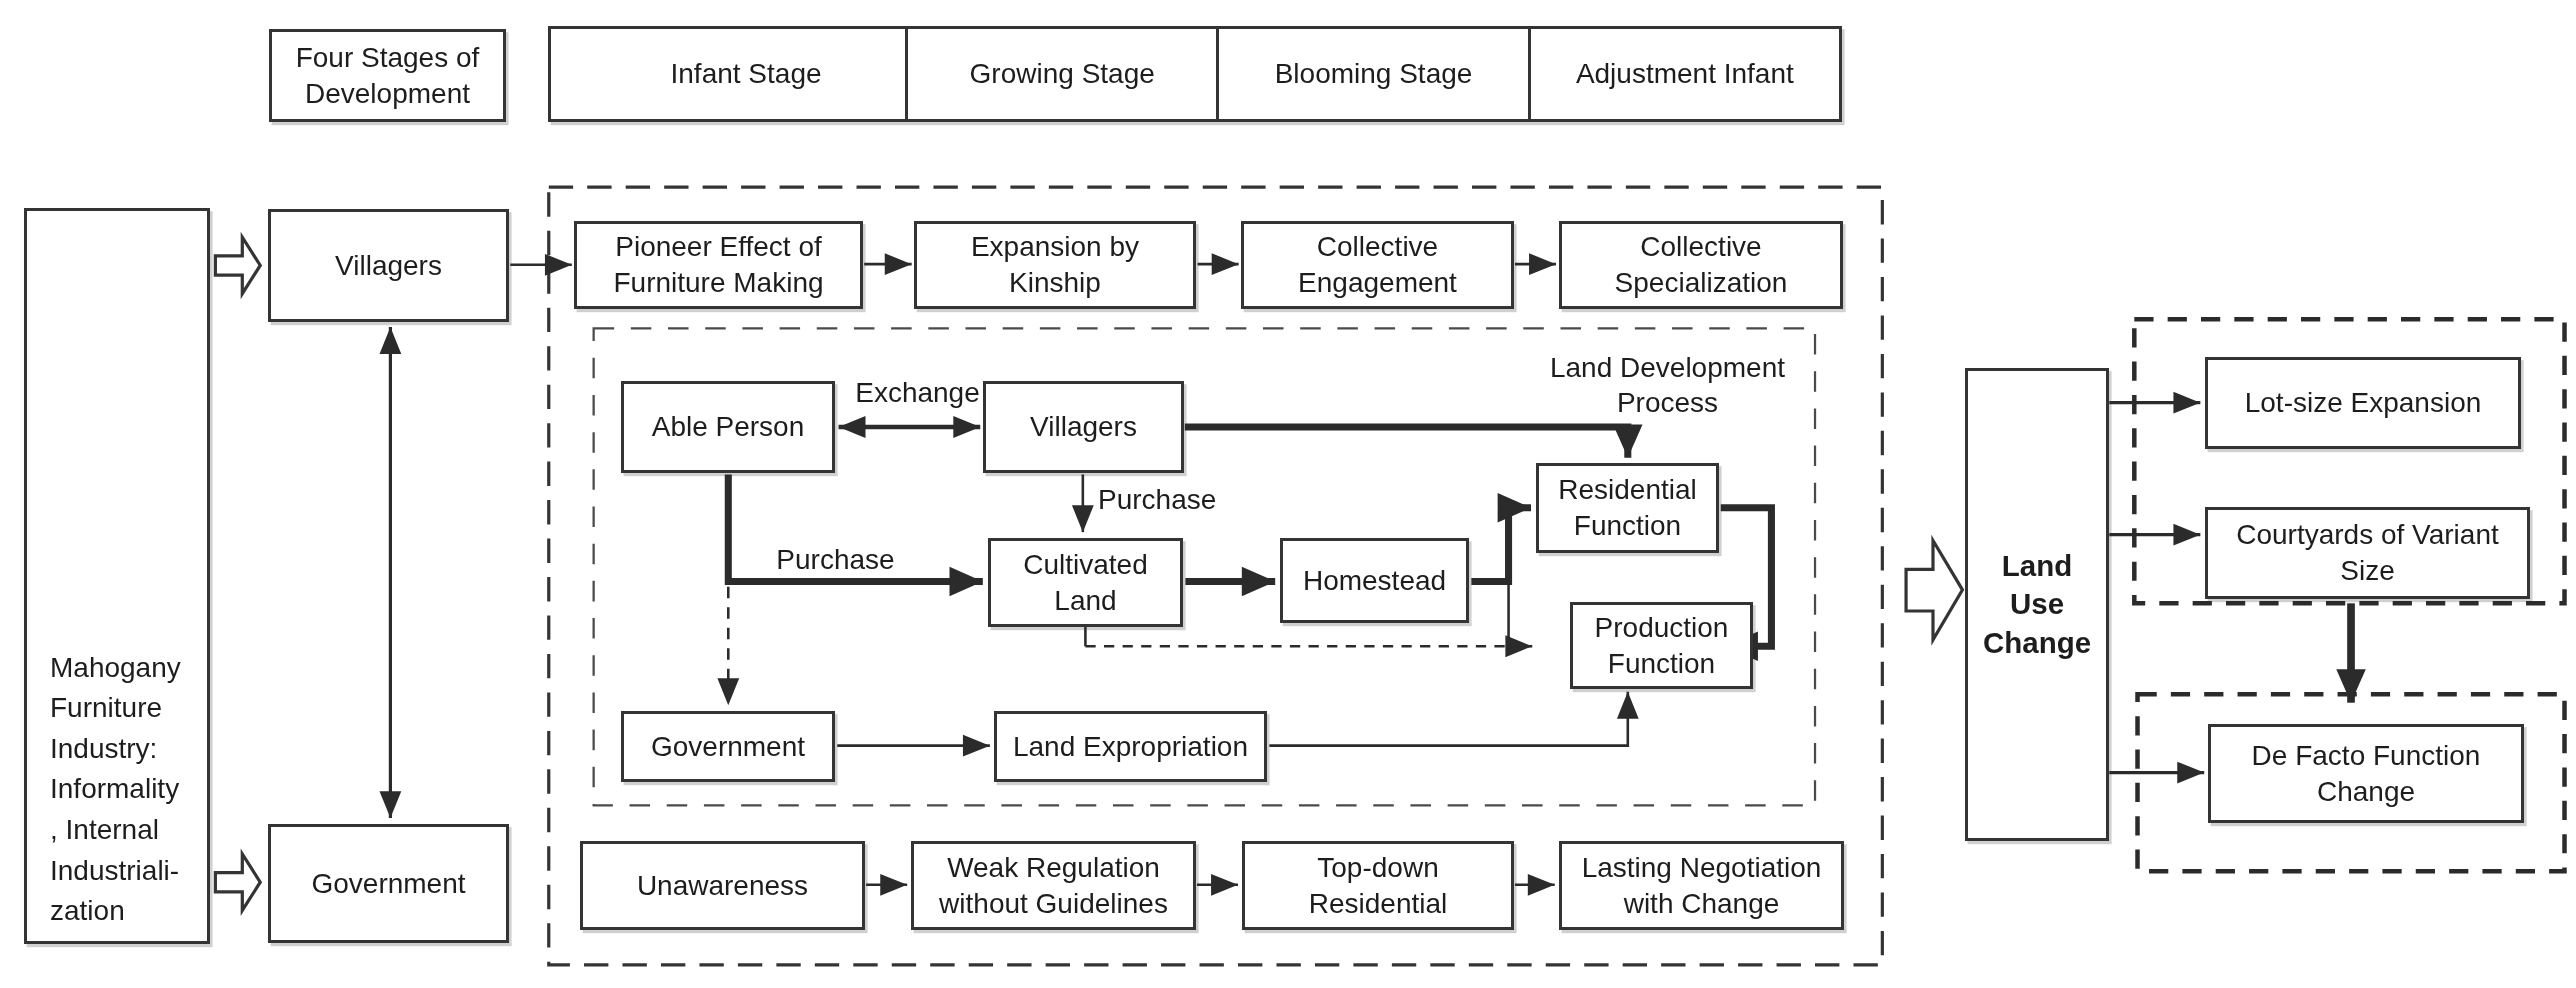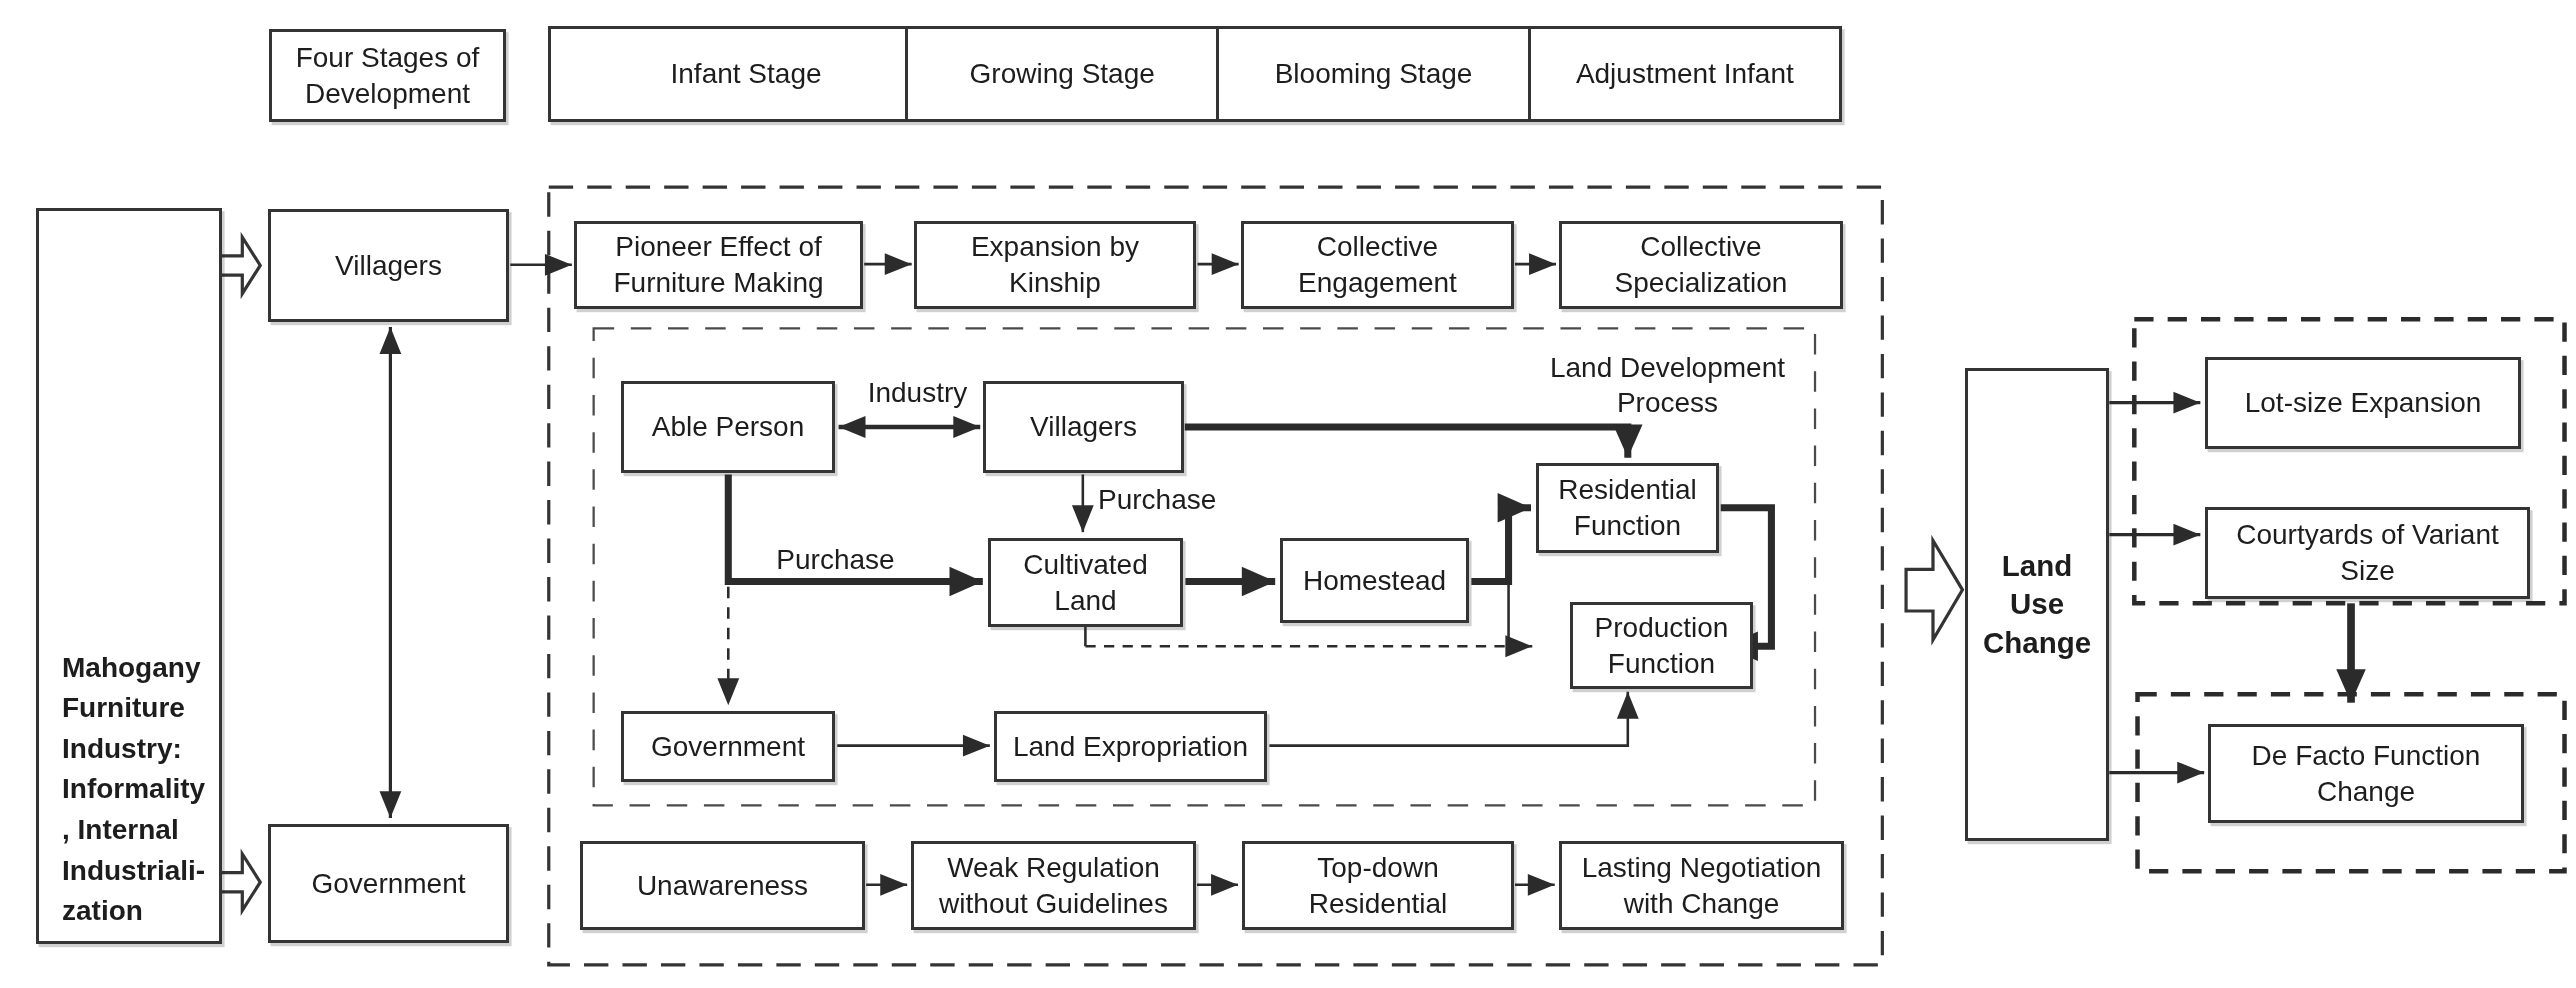--- a/index.html
+++ b/index.html
@@ -9,22 +9,22 @@
   }
   #connectors { position:absolute; left:0; top:0; }
   .box {
     position:absolute; box-sizing:border-box; background:#fff;
     border:3.2px solid #343434; display:flex; align-items:center; justify-content:center;
     text-align:center; white-space:pre-line; font-size:28px; line-height:1.28;
     box-shadow:2.6px 3.2px 0 rgba(40,40,40,0.22);
   }
   .bold { font-weight:bold; }
   .industry {
-    display:block; text-align:left; font-weight:bold;
-    padding:396px 6.4px 0 23px; line-height:1.45; font-size:28px;margin-left:12px;
+    display:block; text-align:left; font-weight:normal;
+    padding:396px 6.4px 0 23px; line-height:1.45; font-size:28px;
   }
   .stage-row {
     position:absolute; box-sizing:border-box; display:flex; background:#fff;
     border:3.2px solid #343434; box-shadow:2.6px 3.2px 0 rgba(40,40,40,0.22);
   }
   .stage-cell {
     box-sizing:border-box; display:flex; align-items:center; justify-content:center;
     font-size:28px; text-align:center;
   }
   .stage-cell + .stage-cell { border-left:3.2px solid #343434; }
@@ -148,21 +148,21 @@
 
   <div class="lbl" style="left:1533px; top:350px; width:269px;">Land Development
 Process</div>
 
   <div class="box" style="left:621px; top:381px; width:214px; height:92px;">
     <span>Able Person</span>
   </div>
   <div class="box" style="left:983px; top:381px; width:201px; height:92px;">
     <span>Villagers</span>
   </div>
-  <div class="lbl" style="left:848px; top:375px; width:139px;">Industry</div>
+  <div class="lbl" style="left:848px; top:375px; width:139px;">Exchange</div>
   <div class="lbl left" style="left:1098px; top:482px; width:180px;">Purchase</div>
   <div class="lbl" style="left:760px; top:542px; width:151px;">Purchase</div>
 
   <div class="box" style="left:988px; top:538px; width:195px; height:89px;">
     <span>Cultivated
 Land</span>
   </div>
   <div class="box" style="left:1280px; top:538px; width:189px; height:85px;">
     <span>Homestead</span>
   </div>

